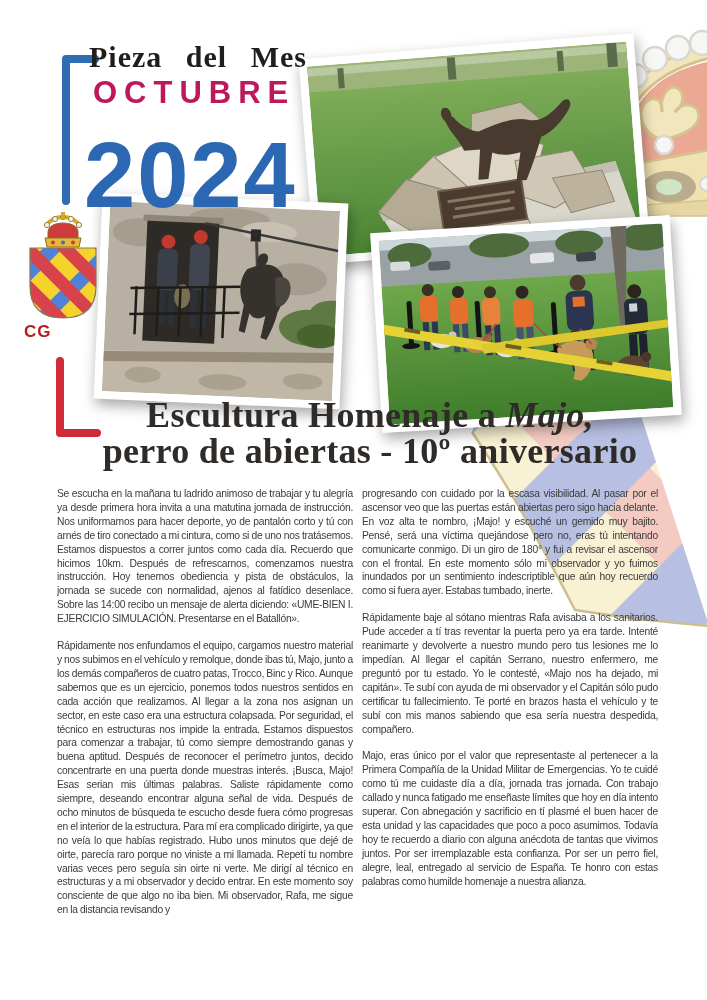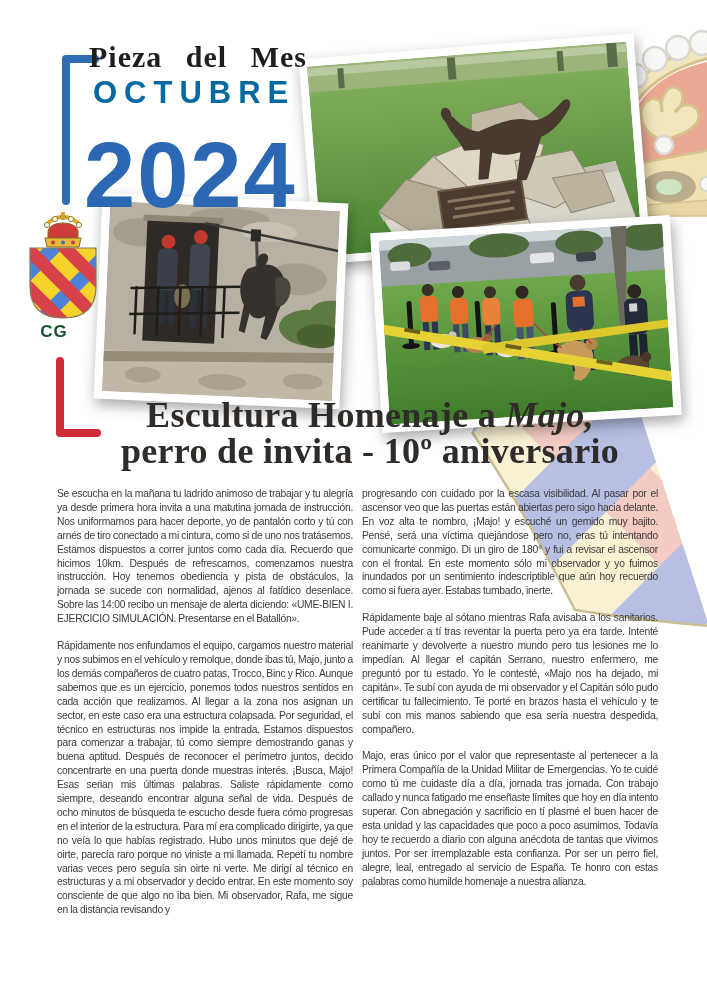--- a/index.html
+++ b/index.html
@@ -4,25 +4,25 @@
 <style>
   html,body{margin:0;padding:0;background:#888;}
   .page{position:relative;width:707px;height:1000px;background:#ffffff;overflow:hidden;
         font-family:"Liberation Sans",sans-serif;margin:0 auto;}
   svg{display:block;}
   .abs{position:absolute;}
 
   
   .kicker{left:89px;top:40px;font-family:"Liberation Serif",serif;font-weight:700;
           font-size:30px;color:#201d1b;letter-spacing:1px;word-spacing:15px;}
-  .month{left:93px;top:75px;font-weight:700;font-size:31px;color:#0369a1;letter-spacing:7px;}
+  .month{left:93px;top:75px;font-weight:700;font-size:31px;color:#be185d;letter-spacing:7px;}
   .year{left:84px;top:112px;font-weight:700;font-size:92px;color:#2b67b3;letter-spacing:2px;line-height:1;margin-top:17px;}
 
-  .cg-label{left:11px;top:322px;width:86px;text-align:center;font-weight:700;
-            font-size:17px;color:#14532d;letter-spacing:1px;}
+  .cg-label{left:24px;top:322px;width:86px;font-weight:700;
+            font-size:17px;color:#b91c1c;letter-spacing:1px;}
 
   
   .photo{position:absolute;background:#fff;padding:8px;box-shadow:2px 6px 14px rgba(0,0,0,.35);}
   .photo-1{left:306px;top:46px;transform:rotate(-4.5deg);z-index:2;}
   .photo-2{left:98px;top:198px;transform:rotate(2.5deg);z-index:3;}
   .photo-3{left:376px;top:224px;transform:rotate(-3.5deg);z-index:4;}
 
   
   .title{left:40px;top:397px;width:660px;text-align:center;z-index:5;
          font-family:"Liberation Serif",serif;font-weight:700;color:#2e2b28;
@@ -362,21 +362,21 @@
             <rect x="20" y="90" width="16" height="4" transform="rotate(13 28 92)"></rect>
           <rect x="120" y="112" width="16" height="4" transform="rotate(13 128 114)"></rect>
           <rect x="210" y="133" width="16" height="4" transform="rotate(13 218 135)"></rect>
           </g>
       </g>
     </svg>
   </div>
 
   <div class="abs title">
     <span>Escultura Homenaje a </span><span class="it">Majo,</span><br>
-    <span>perro de invita - 10º aniversario</span>
+    <span>perro de abiertas - 10º aniversario</span>
   </div>
 
   <div class="abs columns">
     <div class="col">
       <p>Se escucha en la mañana tu ladrido animoso de trabajar y tu alegría ya desde primera hora invita a una matutina jornada de instrucción. Nos uniformamos para hacer deporte, yo de pantalón corto y tú con arnés de tiro conectado a mi cintura, como si de uno nos tratásemos. Estamos dispuestos a correr juntos como cada día. Recuerdo que hicimos 10km. Después de refrescarnos, comenzamos nuestra instrucción. Hoy tenemos obediencia y pista de obstáculos, la jornada se sucede con normalidad, ajenos al fatídico desenlace. Sobre las 14:00 recibo un mensaje de alerta diciendo: «UME-BIEN I. EJERCICIO SIMULACIÓN. Presentarse en el Batallón».</p>
       <p>Rápidamente nos enfundamos el equipo, cargamos nuestro material y nos subimos en el vehículo y remolque, donde ibas tú, Majo, junto a los demás compañeros de cuatro patas, Trocco, Binc y Rico. Aunque sabemos que es un ejercicio, ponemos todos nuestros sentidos en cada acción que realizamos. Al llegar a la zona nos asignan un sector, en este caso era una estructura colapsada. Por seguridad, el técnico en estructuras nos impide la entrada. Estamos dispuestos para comenzar a trabajar, tú como siempre demostrando ganas y buena aptitud. Después de reconocer el perímetro juntos, decido concentrarte en una puerta donde muestras interés. ¡Busca, Majo! Esas serian mis últimas palabras. Saliste rápidamente como siempre, deseando encontrar alguna señal de vida. Después de ocho minutos de búsqueda te escucho desde fuera cómo progresas en el interior de la estructura. Para mí era complicado dirigirte, ya que no veía lo que habías registrado. Hubo unos minutos que dejé de oirte, parecía raro porque no viniste a mi llamada. Repetí tu nombre varias veces pero seguía sin oirte ni verte. Me dirigí al técnico en estructuras y a mi observador y decido entrar. En este momento soy consciente de que algo no iba bien. Mi observador, Rafa, me sigue en la distancia revisando y</p>
     </div>
     <div class="col">
       <p>progresando con cuidado por la escasa visibilidad. Al pasar por el ascensor veo que las puertas están abiertas pero sigo hacia delante. En voz alta te nombro, ¡Majo! y escuché un gemido muy bajito. Pensé, será una víctima quejándose pero no, eras tú intentando comunicarte conmigo. Di un giro de 180° y fui a revisar el ascensor con el frontal. En este momento sólo mi observador y yo fuimos inundados por un sentimiento indescriptible que aún hoy recuerdo como si fuera ayer. Estabas tumbado, inerte.</p>
       <p>Rápidamente baje al sótano mientras Rafa avisaba a los sanitarios. Pude acceder a tí tras reventar la puerta pero ya era tarde. Intenté reanimarte y devolverte a nuestro mundo pero tus lesiones me lo impedían. Al llegar el capitán Serrano, nuestro enfermero, me preguntó por tu estado. Yo le contesté, «Majo nos ha dejado, mi capitán». Te subí con ayuda de mi observador y el Capitán sólo pudo certificar tu fallecimiento. Te porté en brazos hasta el vehículo y te subí con mis manos sabiendo que esa sería nuestra despedida, compañero.</p>

